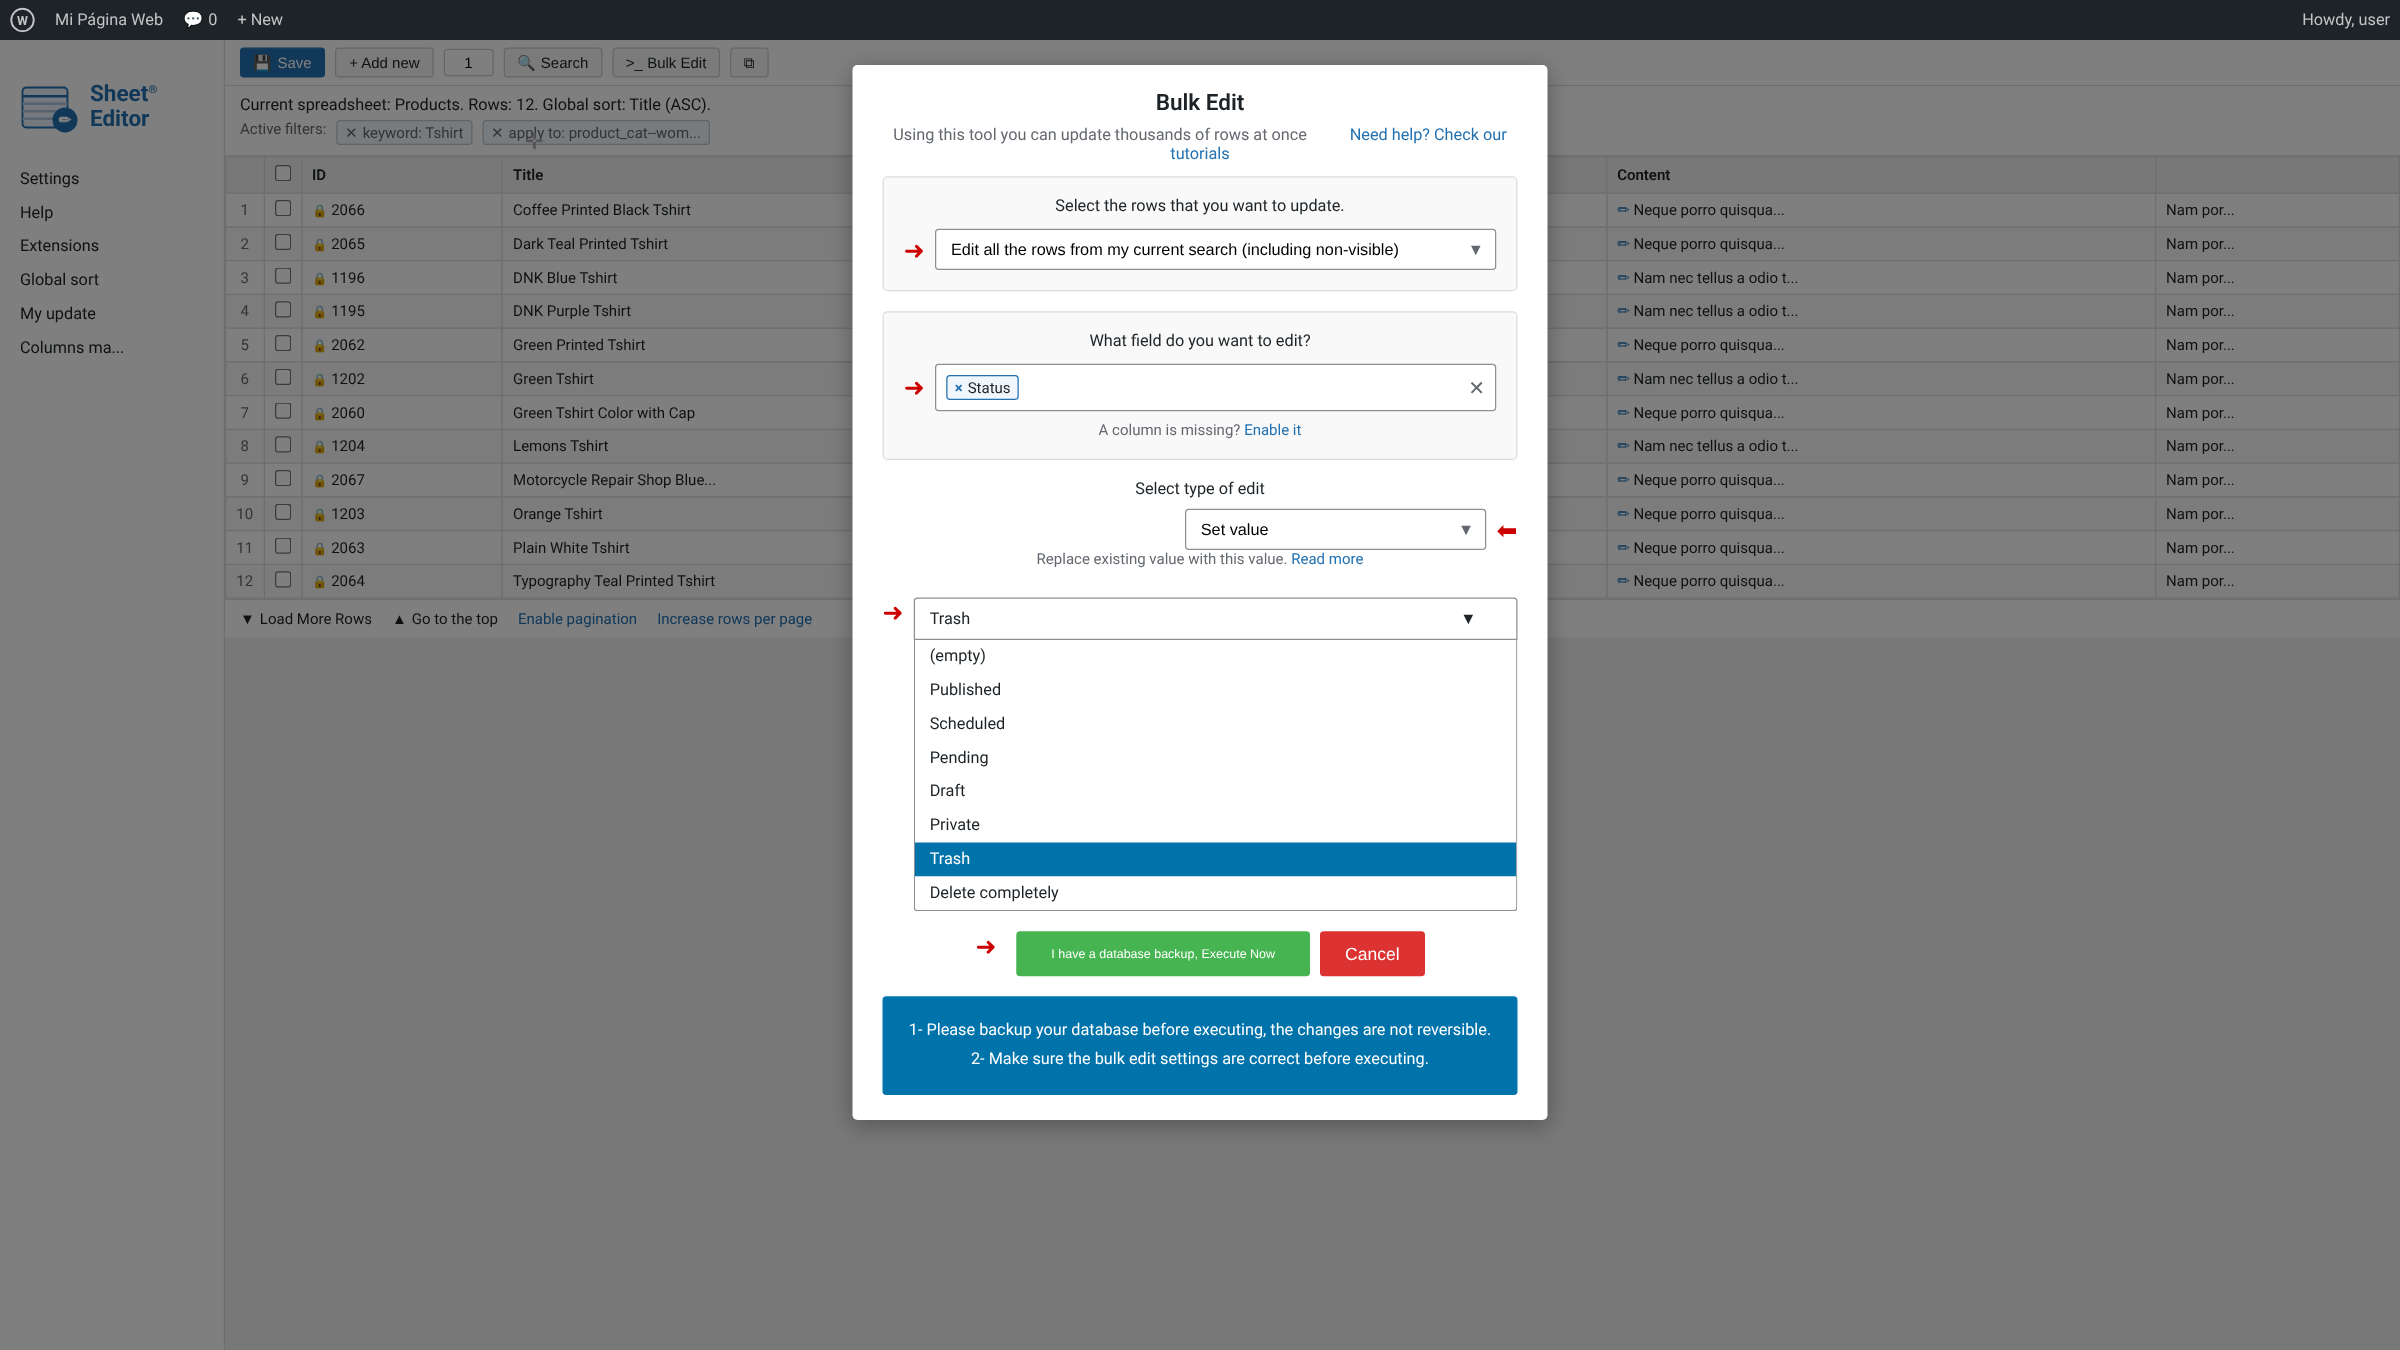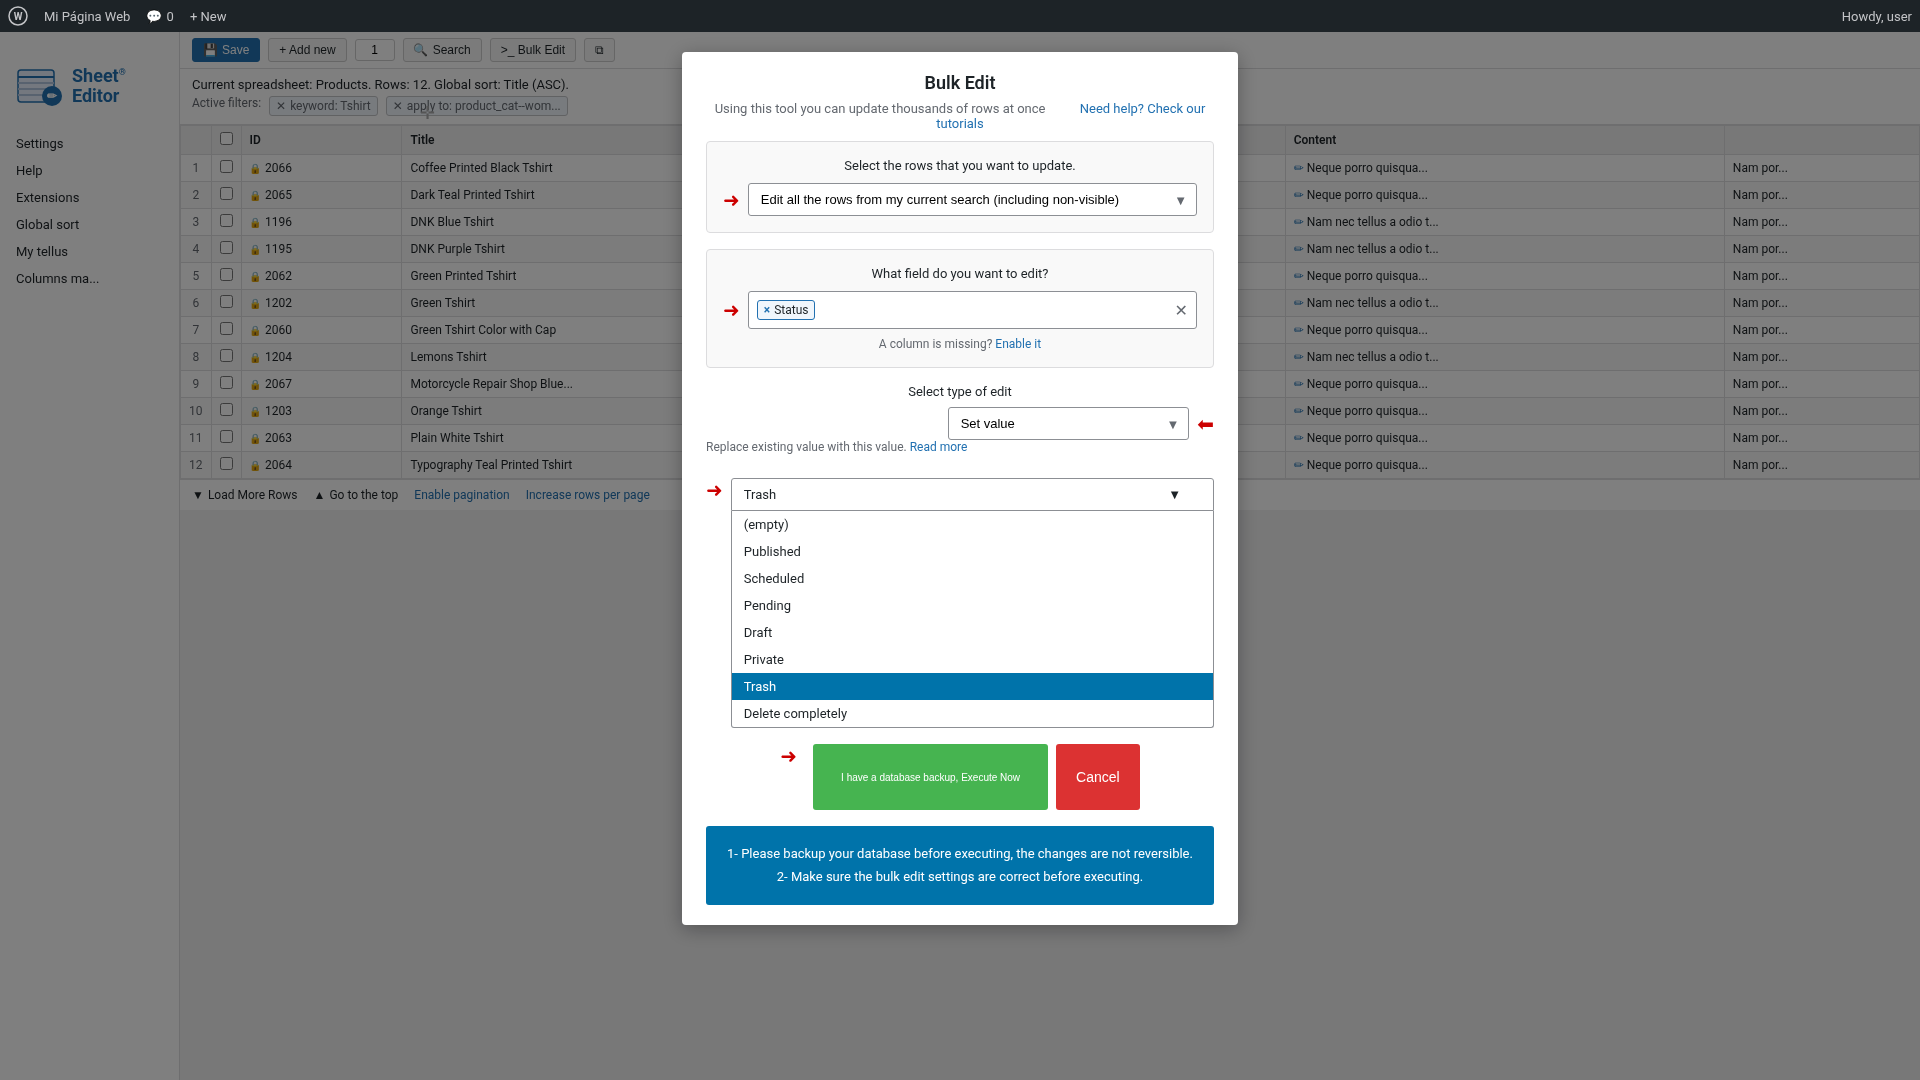--- a/index.html
+++ b/index.html
@@ -101,21 +101,21 @@
     .field-tag { background: #f0f6fc; border: 1px solid #2271b1; border-radius: 3px; padding: 2px 6px; font-size: 12px; display: inline-flex; align-items: center; gap: 4px; }
     .field-tag .x { cursor: pointer; color: #2271b1; font-weight: bold; }
     .field-clear { margin-left: auto; cursor: pointer; color: #646970; font-size: 16px; }
 
     .column-missing { font-size: 12px; color: #646970; margin-top: 8px; text-align: center; }
     .column-missing a { color: #2271b1; text-decoration: none; }
 
     .edit-type-section { margin-bottom: 16px; }
     .edit-type-label { font-size: 13px; color: #1d2327; margin-bottom: 8px; text-align: center; }
 
-    .value-desc { font-size: 12px; color: #646970; margin-bottom: 24px; }
+    .value-desc { font-size: 12px; color: #646970; margin-bottom: 24px; text-align: center; }
     .value-desc a { color: #2271b1; }
 
     
     .dropdown-container { position: relative; }
     .dropdown-select {
       width: 100%; padding: 8px 32px 8px 12px; border: 1px solid #8c8f94; border-radius: 3px 3px 0 0; background: #fff; font-size: 13px; display: flex; align-items: center; justify-content: space-between; cursor: pointer;
     }
     .dropdown-list {
       border: 1px solid #8c8f94; border-top: none; border-radius: 0 0 3px 3px; background: #fff; list-style: none; overflow: hidden;
     }
@@ -125,21 +125,21 @@
     .dropdown-list li.selected { background: #0073aa; color: #fff; }
 
     
     .arrow-indicator {
       color: #c00; font-size: 20px; margin-right: 8px;
     }
 
     
     .modal-actions { display: flex; gap: 8px; justify-content: center; margin: 16px 0; }
     .btn-execute { background: #46b450; color: #fff; border: none; border-radius: 3px; padding: 10px 28px; font-size: 10px; cursor: pointer; font-weight: 500; }
-    .btn-cancel { background: #dc3232; color: #fff; border: none; border-radius: 3px; padding: 25px 20px; font-size: 14px; cursor: pointer; }
+    .btn-cancel { background: #dc3232; color: #fff; border: none; border-radius: 3px; padding: 10px 20px; font-size: 14px; cursor: pointer; }
 
     
     .warning-box { background: #0073aa; color: #fff; border-radius: 3px; padding: 16px 20px; text-align: center; font-size: 13px; line-height: 1.8; }
 
     
     .move-handle { position: absolute; left: 420px; top: 70px; color: #555; font-size: 18px; cursor: move; z-index: 1001; }
 
     
     .wp-logo { width: 20px; height: 20px; }
   </style>
@@ -188,21 +188,21 @@
         <div style="font-size:18px;font-weight:bold;color:#2271b1;">
           <span>Editor</span>
         </div>
       </div>
     </div>
     <ul class="sidebar-nav">
     <li>Settings</li>
         <li>Help</li>
         <li>Extensions</li>
         <li>Global sort</li>
-        <li>My tellus</li>
+        <li>My update</li>
         <li>Columns ma...</li>
       </ul>
   </div>
 
   <div class="content">
 
     <div class="toolbar">
       <button class="toolbar-btn save-btn">
         <span>💾</span>
         <span>Save</span>

